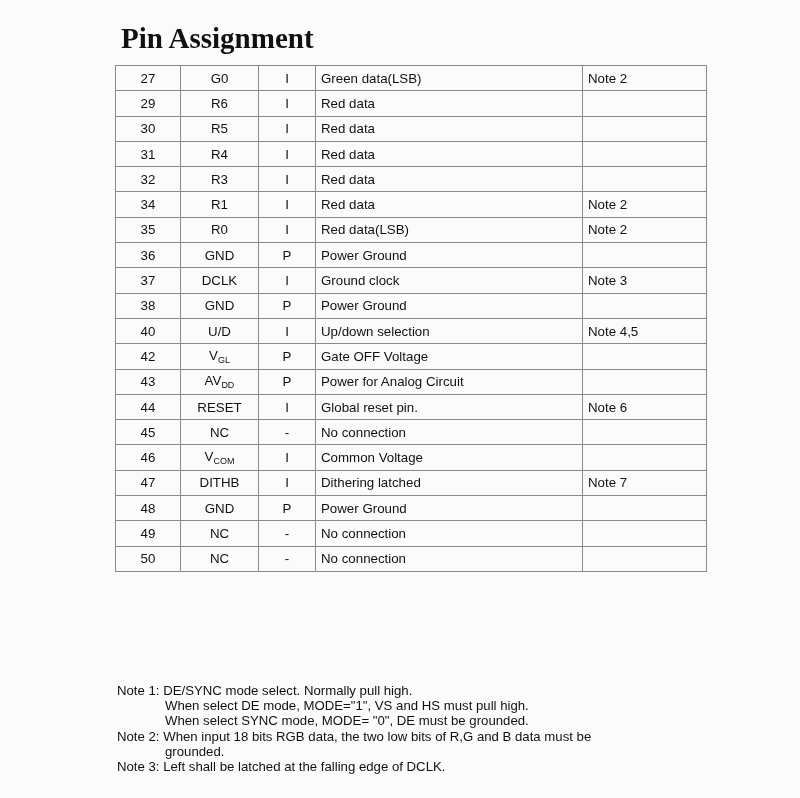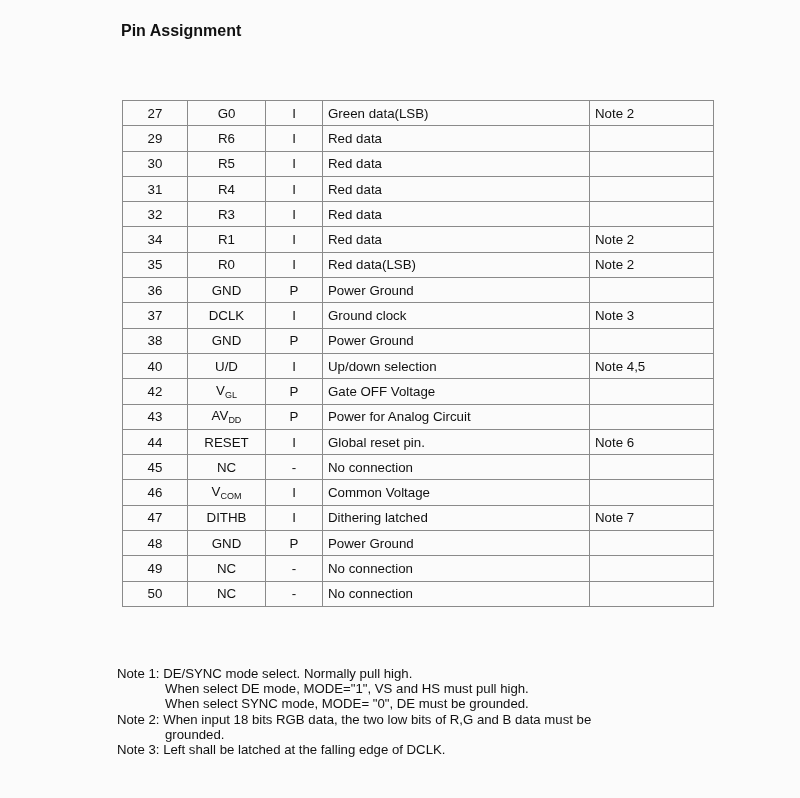--- a/index.html
+++ b/index.html
@@ -1,23 +1,23 @@
 <!DOCTYPE html>
 <html><head>
 <meta charset="utf-8">
 <style>
   html,body{margin:0;padding:0;}
   body{width:800px;height:798px;background:#fbfbfb;position:relative;overflow:hidden;font-family:"Liberation Sans",sans-serif;color:#111;}
-  .title{position:absolute;left:121px;top:22px;font-size:16px;font-weight:bold;color:#111;}
-  table{position:absolute;left:122px;top:65px;border-collapse:collapse;table-layout:fixed;width:591px;margin-top:35px;}
+  .title{position:absolute;left:121px;top:22px;font-size:29px;font-weight:bold;color:#111;font-family:Liberation Serif, serif;}
+  table{position:absolute;left:115px;top:65px;border-collapse:collapse;table-layout:fixed;width:591px;}
   td{border:1px solid #8a8a8a;height:24.3px;padding:0;font-size:13.3px;}
   td.c{text-align:center;}
   td.l{padding-left:5px;}
   sub{font-size:9px;vertical-align:-3px;}
-  .notes{position:absolute;left:117px;top:666px;font-size:13.2px;line-height:15.2px;color:#111;}
+  .notes{position:absolute;left:117px;top:683px;font-size:13.2px;line-height:15.2px;color:#111;}
   .note-line{white-space:pre;}
   .ind{padding-left:48px;}
 </style>
 </head>
 <body>
 
 <div class="title">Pin Assignment</div>
 
 <table>
   <colgroup>

